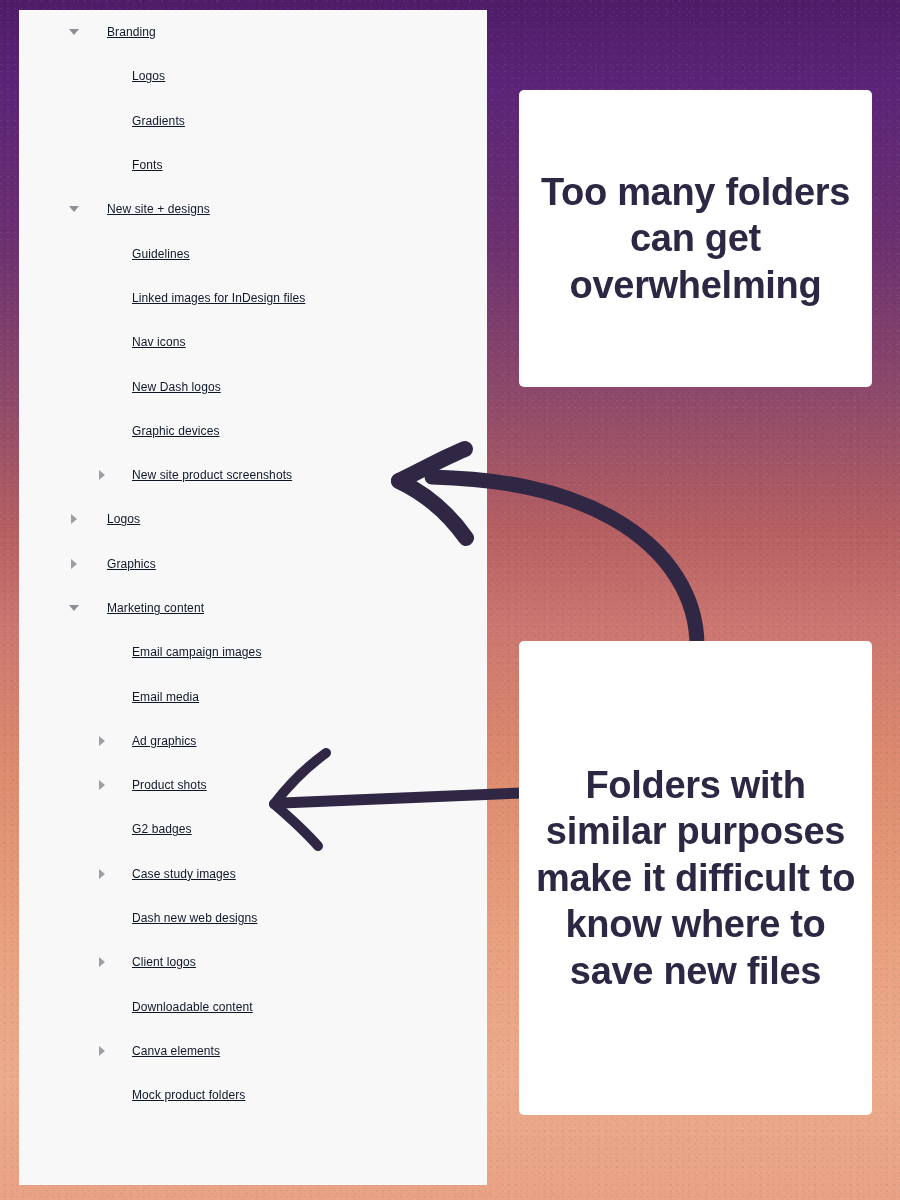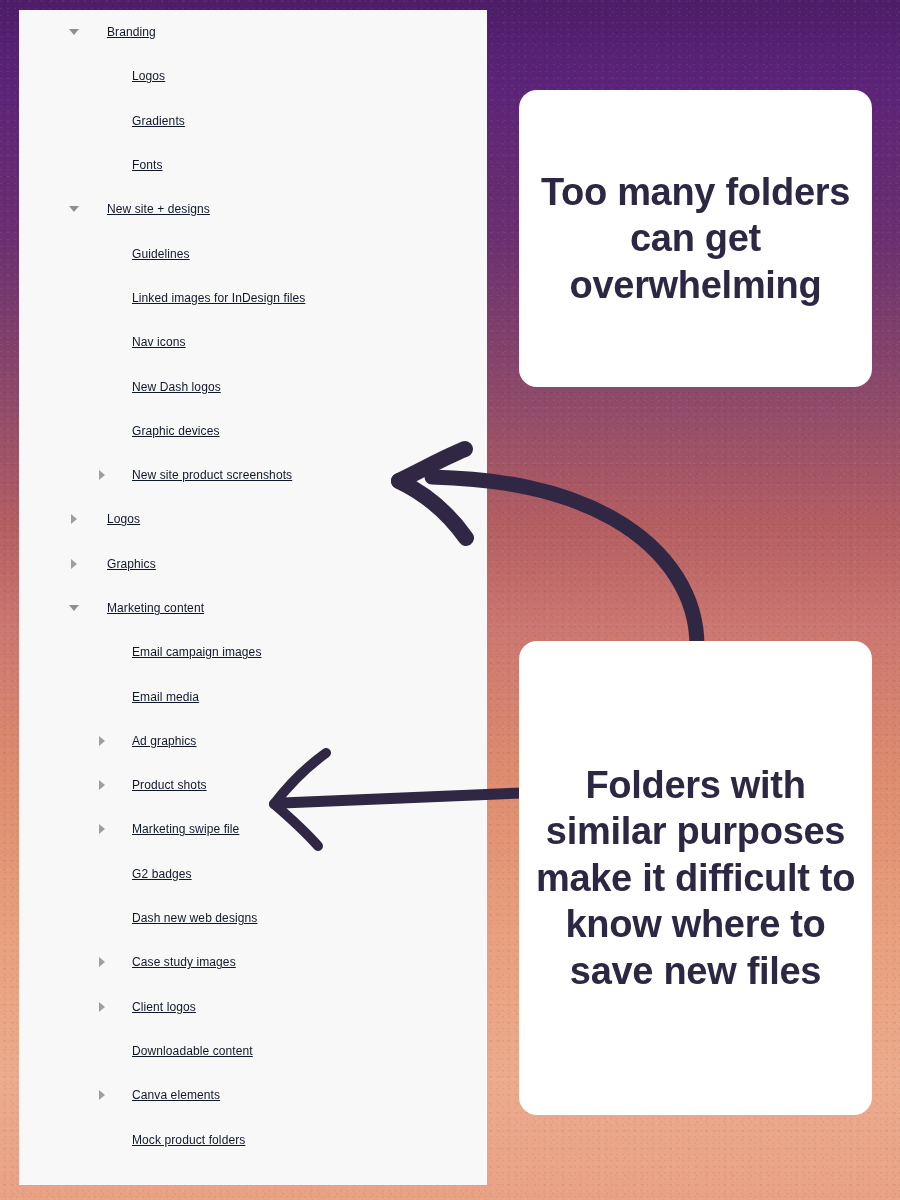--- a/index.html
+++ b/index.html
@@ -104,21 +104,21 @@
     text-decoration: underline;
   }
 
   .lvl1 > .tree-label { padding-left: 88px; }
   .lvl2 > .tree-label { padding-left: 113px; }
 
   
   .callout {
     position: absolute;
     background: #ffffff;
-    border-radius: 18px;
+    border-radius: 5px;
     box-sizing: border-box;
     display: flex;
     align-items: center;
     justify-content: center;
     text-align: center;
     color: #2e2744;
     font-weight: 700;
     line-height: 1.22;
     letter-spacing: -0.3px;
   }
@@ -213,32 +213,28 @@
         </li>
         <li class="tree-row lvl2">
           <span class="caret right l2"></span>
           <span class="tree-label">Ad graphics</span>
         </li>
         <li class="tree-row lvl2">
           <span class="caret right l2"></span>
           <span class="tree-label">Product shots</span>
         </li>
         <li class="tree-row lvl2">
-          <span class="caret right l2"></span>
-          <span class="tree-label">Marketing swipe file</span>
-        </li>
-        <li class="tree-row lvl2">
           <span class="tree-label">G2 badges</span>
         </li>
         <li class="tree-row lvl2">
+          <span class="caret right l2"></span>
+          <span class="tree-label">Case study images</span>
+        </li>
+        <li class="tree-row lvl2">
           <span class="tree-label">Dash new web designs</span>
-        </li>
-        <li class="tree-row lvl2">
-          <span class="caret right l2"></span>
-          <span class="tree-label">Case study images</span>
         </li>
         <li class="tree-row lvl2">
           <span class="caret right l2"></span>
           <span class="tree-label">Client logos</span>
         </li>
         <li class="tree-row lvl2">
           <span class="tree-label">Downloadable content</span>
         </li>
         <li class="tree-row lvl2">
           <span class="caret right l2"></span>

